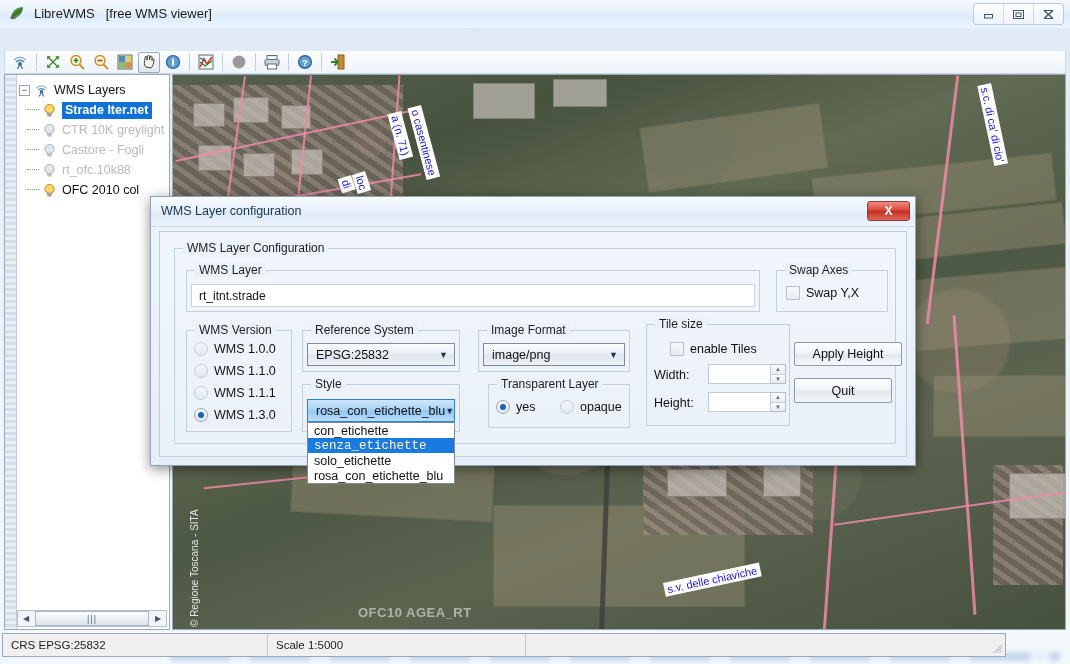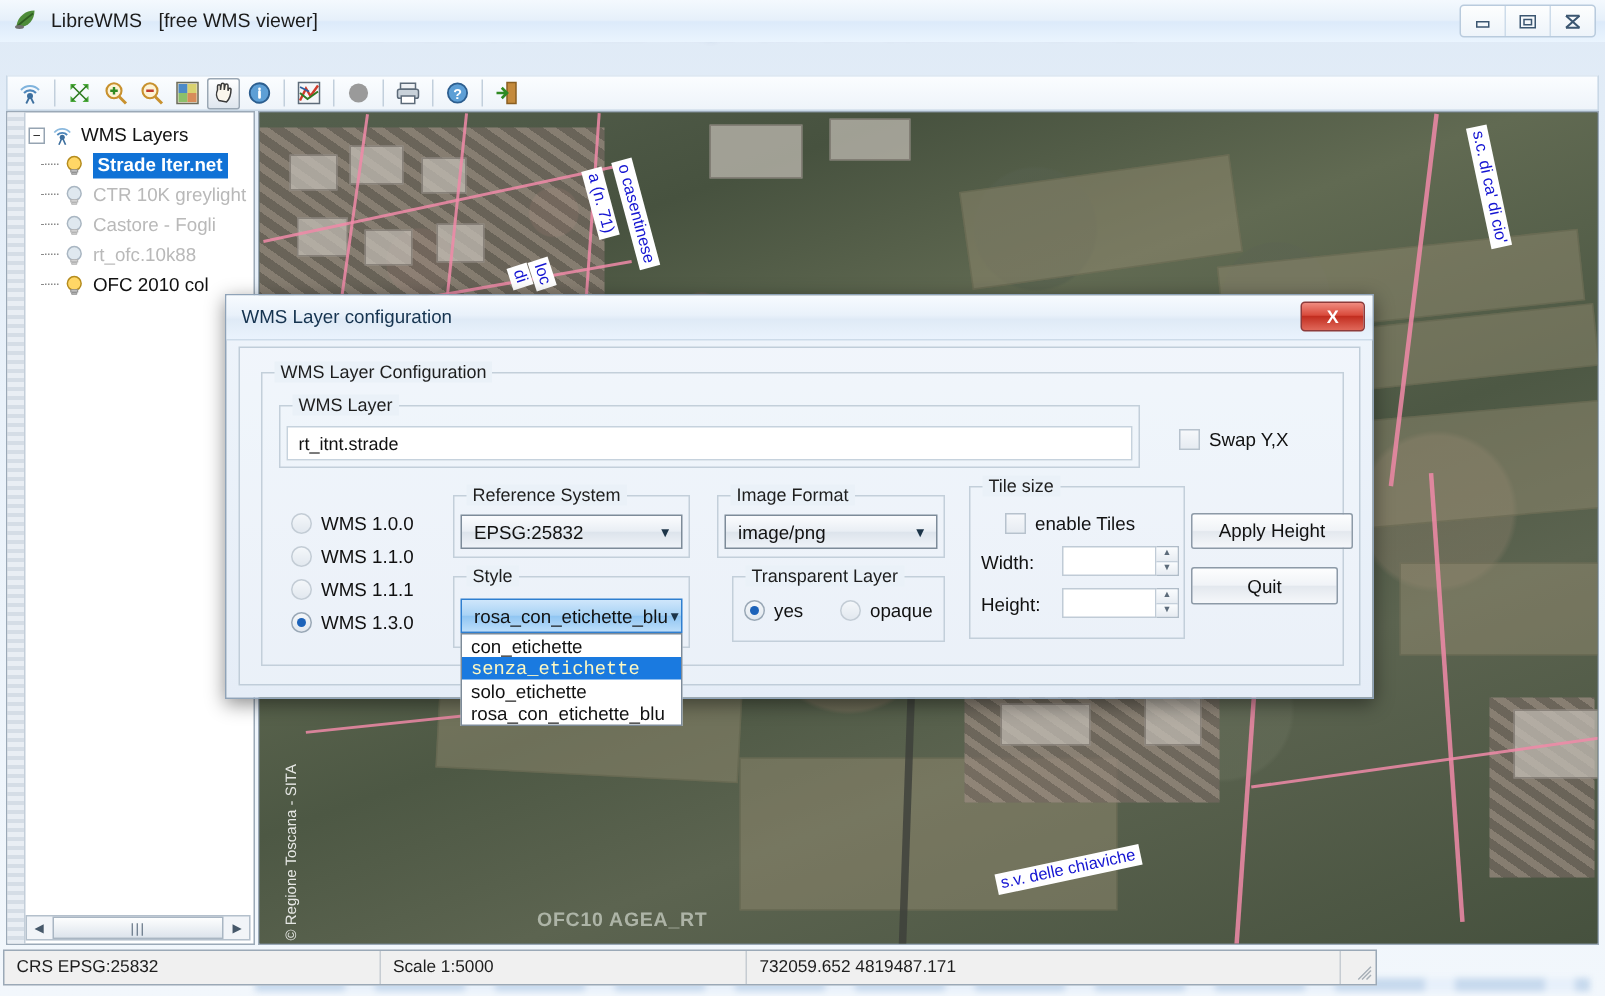--- a/index.html
+++ b/index.html
@@ -190,21 +190,21 @@
     position: absolute; color: #c9cfc4; font-size: 13px; font-weight: bold;
     letter-spacing: .5px; opacity: .75; white-space: nowrap;
   }
   .copyright {
     position: absolute; color: #ffffff; font-size: 10px; white-space: nowrap;
     transform: rotate(-90deg); transform-origin: left top; opacity: .85;
   }
 
   
   .statusbar {
-    position: absolute; left: 2px; top: 633px; width: 916px; height: 24px;
+    position: absolute; left: 2px; top: 633px; width: 1004px; height: 24px;
     border: 1px solid #9ba9b7; box-sizing: border-box;
     background: #f0f0f0; display: flex; align-items: stretch;
   }
   .sb-cell {
     display: flex; align-items: center; font-size: 11.5px; color: #1d1d1d;
     padding-left: 8px; border-right: 1px solid #c6ccd2; box-sizing: border-box;
   }
   .sb-grip {
     width: 14px; display: flex; align-items: flex-end; justify-content: flex-end;
     padding: 0 2px 2px 0;
@@ -613,21 +613,20 @@
         <div class="maplabel" style="left:490px; top:508px; transform:rotate(-12deg); transform-origin:left top;">s.v. delle chiaviche</div>
 
         <div class="watermark" style="left:185px; top:530px;">OFC10 AGEA_RT</div>
         <div class="copyright" style="left:16px; top:552px;">© Regione Toscana - SITA</div>
       </div>
     </div>
 
     <div class="statusbar">
       <div class="sb-cell" style="width:265px;">CRS EPSG:25832</div>
       <div class="sb-cell" style="width:258px;">Scale 1:5000</div>
-      <div class="sb-cell" style="width:418px;">732059.652   4819487.171</div>
       <div class="sb-cell" style="flex:1; border-right:none;"></div>
       <div class="sb-grip">
         <svg width="10" height="10" viewBox="0 0 10 10">
           <path d="M9 3 L3 9 M9 6 L6 9 M9 0.5 L0.5 9" stroke="#a8b0b8" stroke-width="1"></path>
         </svg>
       </div>
     </div>
 
     <div class="dialog">
 
@@ -640,25 +639,31 @@
 
         <div class="group" style="left:14px; top:16px; width:722px; height:196px;">
           <div class="glabel">WMS Layer Configuration</div>
         </div>
 
         <div class="group" style="left:26px; top:38px; width:574px; height:42px;">
           <div class="glabel">WMS Layer</div>
         </div>
         <div class="field-text" style="left:31px; top:52px; width:564px; height:23px;">rt_itnt.strade</div>
 
+        <div class="group" style="left:616px; top:38px; width:112px; height:42px;">
+          <div class="glabel">Swap Axes</div>
+        </div>
         <div class="checkbox" style="left:626px; top:54px;">
           <span class="cbox"></span>
           <span>Swap Y,X</span>
         </div>
 
+        <div class="group" style="left:26px; top:98px; width:106px; height:102px;">
+          <div class="glabel">WMS Version</div>
+        </div>
         <div class="radio" style="left:34px; top:110px;">
           <span class="rdot off"></span>
           <span>WMS 1.0.0</span>
         </div>
         <div class="radio" style="left:34px; top:132px;">
           <span class="rdot off"></span>
           <span>WMS 1.1.0</span>
         </div>
         <div class="radio" style="left:34px; top:154px;">
           <span class="rdot off"></span>

